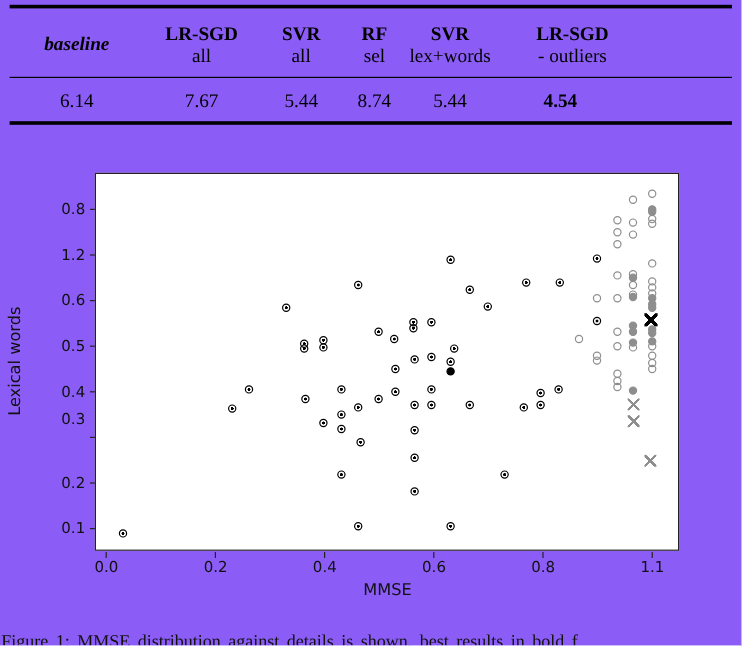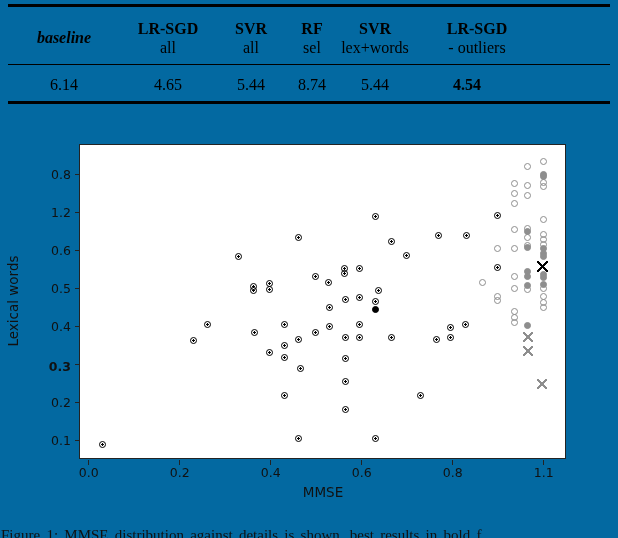--- a/index.html
+++ b/index.html
@@ -1,16 +1,16 @@
 <!DOCTYPE html>
 <html><head>
 <meta charset="utf-8">
 <style>
   html,body{margin:0;padding:0;background:#ffffff;}
-  .page{position:relative;width:618px;height:538px;background:#0369a1;overflow:hidden;
+  .page{position:relative;width:618px;height:538px;background:#8b5cf6;overflow:hidden;
         font-family:"Liberation Serif", serif;color:#000;}
 
   
   .rule{position:absolute;left:8px;width:602px;background:#000;}
   .toprule{top:4px;height:2.5px;}
   .midrule{top:64px;height:1.4px;}
   .bottomrule{top:101px;height:2.5px;}
   .hcell{position:absolute;transform:translateX(-50%);text-align:center;
          font-size:16px;line-height:19px;white-space:nowrap;}
   .hname{font-weight:bold;}
@@ -77,21 +77,21 @@
       <div class="hsub">lex+words</div>
     </div>
     <div class="hcell" style="left:477px;top:19px;">
       <div class="hname">LR-SGD</div>
       <div class="hsub">- outliers</div>
     </div>
 
     <div class="rule midrule"></div>
 
     <div class="vcell" style="left:64px;">6.14</div>
-    <div class="vcell" style="left:168px;">4.65</div>
+    <div class="vcell" style="left:168px;">7.67</div>
     <div class="vcell" style="left:251px;">5.44</div>
     <div class="vcell" style="left:312px;">8.74</div>
     <div class="vcell" style="left:375px;">5.44</div>
     <div class="vcell vbold" style="left:467px;">4.54</div>
 
     <div class="rule bottomrule"></div>
   </div>
 
   <div id="plot-wrap">
     <div id="plot-box"></div>
@@ -107,21 +107,21 @@
       <div class="xticklab" style="left: 282.673px; top: 321px;">0.6</div>
       <div class="xtick" style="left: 373.017px; top: 316px;"></div>
       <div class="xticklab" style="left: 373.667px; top: 321px;">0.8</div>
       <div class="xtick" style="left: 464.011px; top: 316px;"></div>
       <div class="xticklab" style="left: 464.661px; top: 321px;">1.1</div>
       <div class="ytick" style="left: -4.5px; top: 295.617px;"></div>
       <div class="yticklab" style="left: -48px; top: 296.267px;">0.1</div>
       <div class="ytick" style="left: -4.5px; top: 257.632px;"></div>
       <div class="yticklab" style="left: -48px; top: 258.282px;">0.2</div>
       <div class="ytick" style="left: -4.5px; top: 219.646px;"></div>
-      <div class="yticklab" style="left: -48px; top: 222px; font-weight: bold;">0.3</div>
+      <div class="yticklab" style="left: -48px; top: 205px;">0.3</div>
       <div class="ytick" style="left: -4.5px; top: 181.661px;"></div>
       <div class="yticklab" style="left: -48px; top: 182.311px;">0.4</div>
       <div class="ytick" style="left: -4.5px; top: 143.675px;"></div>
       <div class="yticklab" style="left: -48px; top: 144.325px;">0.5</div>
       <div class="ytick" style="left: -4.5px; top: 105.69px;"></div>
       <div class="yticklab" style="left: -48px; top: 106.34px;">0.6</div>
       <div class="ytick" style="left: -4.5px; top: 67.7044px;"></div>
       <div class="yticklab" style="left: -48px; top: 68.3544px;">1.2</div>
       <div class="ytick" style="left: -4.5px; top: 29.7189px;"></div>
       <div class="yticklab" style="left: -48px; top: 30.3689px;">0.8</div>

